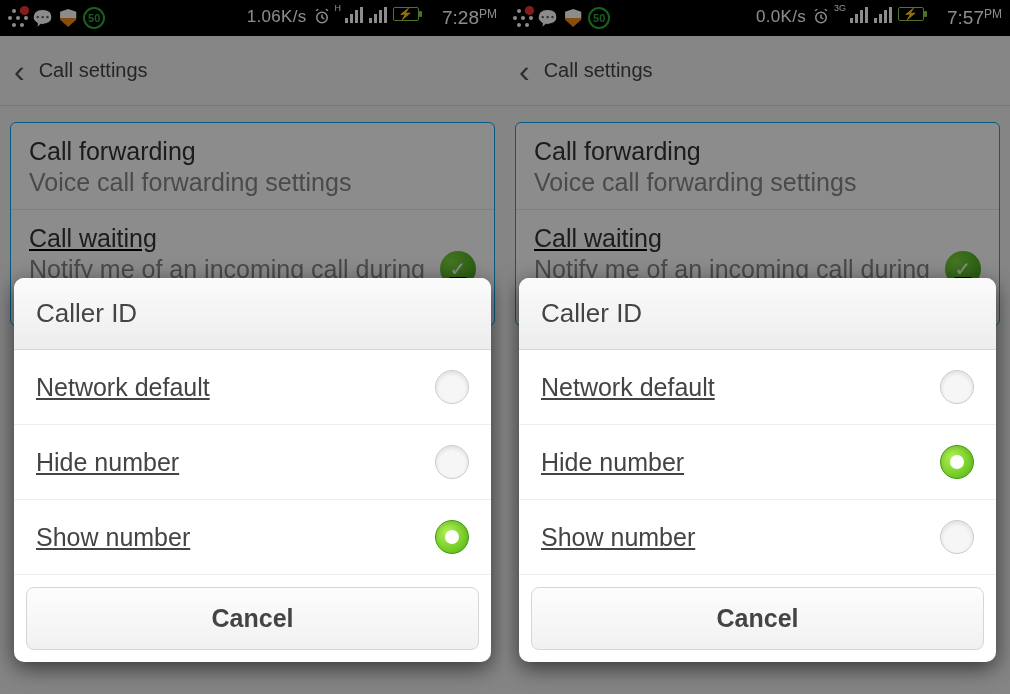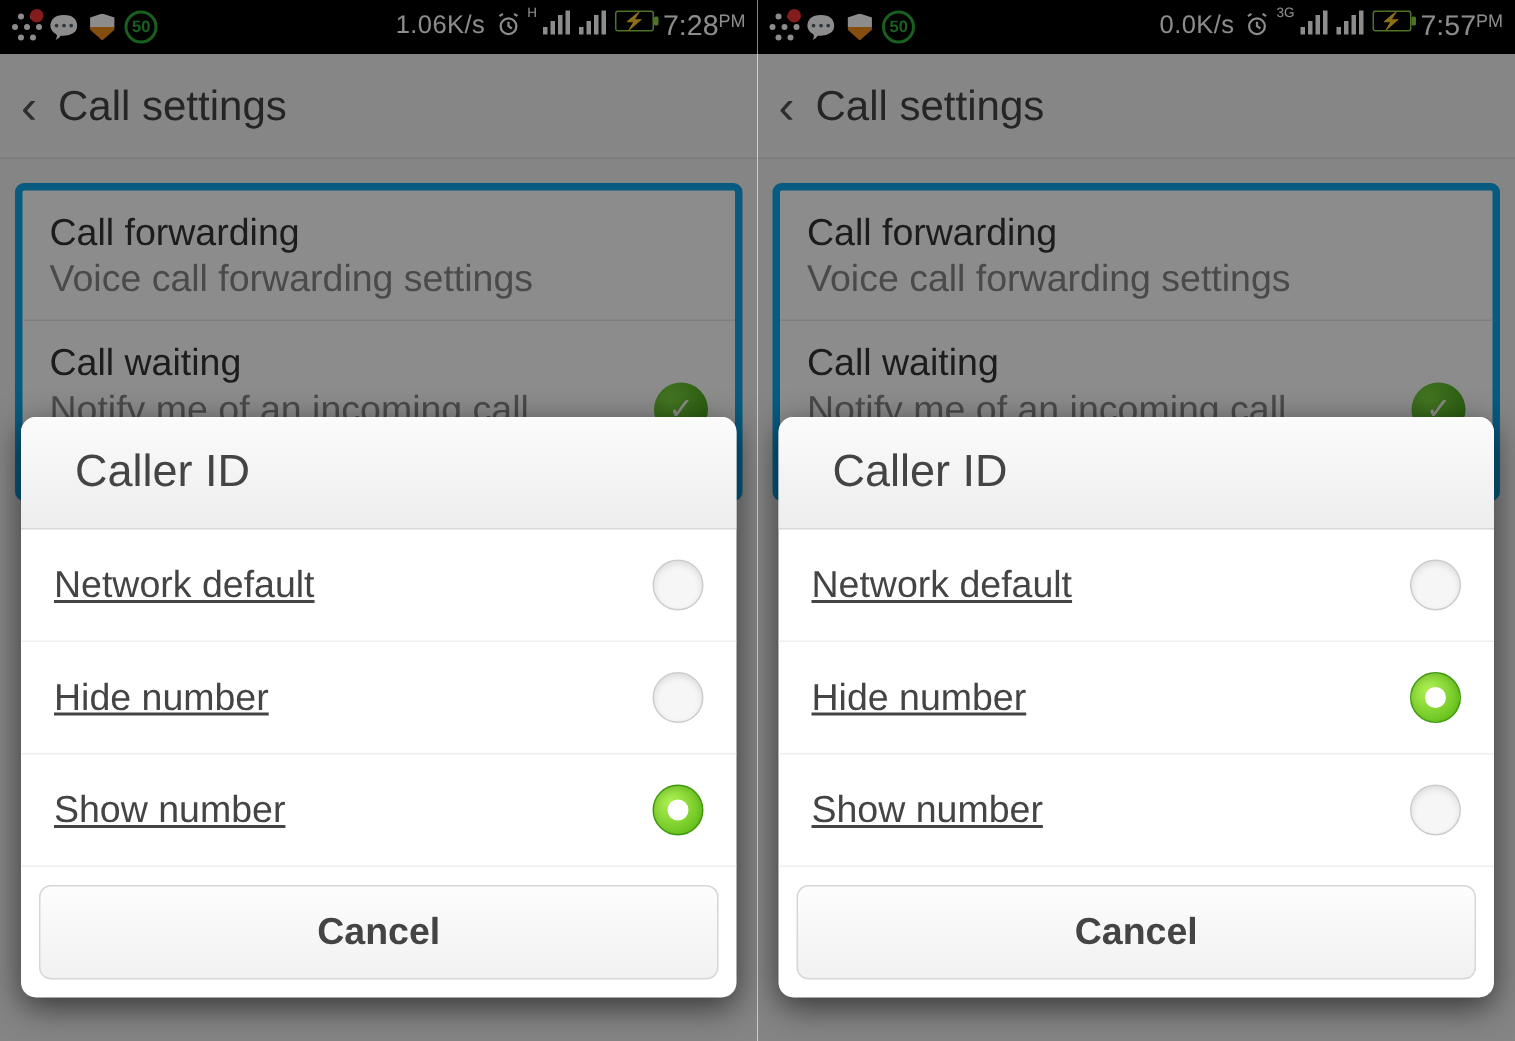--- a/index.html
+++ b/index.html
@@ -26,21 +26,21 @@
     display: flex;
     align-items: center;
     padding: 0 8px;
     font-size: 17px;
     gap: 6px;
   }
   .statusbar .left-icons { display: flex; align-items: center; gap: 6px; }
   .statusbar .spacer { flex: 1; }
   .statusbar .right-icons { display: flex; align-items: flex-start; gap: 6px; }
   .statusbar .txt { font-size: 17px; letter-spacing: 0.3px; }
-  .statusbar .time { font-size: 19px; }
+  .statusbar .time { font-size: 19px; margin-left: 17px; }
   .statusbar .ampm { font-size: 12px; vertical-align: top; }
 
   .sb-icon { display: inline-flex; align-items: center; justify-content: center; }
   .dots {
     width: 18px; height: 18px; position: relative;
   }
   .dots span {
     position: absolute; width: 4px; height: 4px; background: #fff; border-radius: 50%;
   }
   .dots .d1{top:0;left:4px}.dots .d2{top:0;left:12px}
@@ -76,58 +76,58 @@
     align-items: center;
     padding: 0 14px;
     background: #f5f5f5;
     border-bottom: 1px solid #ddd;
     gap: 14px;
   }
   .header .back {
     font-size: 32px; color:#555; line-height:1;
   }
   .header .title {
-    font-size: 28px; color:#444; font-weight:400;
+    font-size: 20px; color:#444; font-weight:400;
   }
 
   
   .settings {
     margin: 16px 10px 0;
     background:#fff;
-    border:5px solid #0ea5e9;
+    border:1px solid #0ea5e9;
     border-radius:6px;
   }
   .setting-row {
     padding: 14px 18px 12px;
     border-bottom:1px solid #e5e5e5;
     display:flex; align-items:center; gap:12px;
   }
-  .setting-row:last-child{border-bottom:none;}
+  .setting-row:last-child{border-bottom:none;text-decoration:underline;}
   .setting-text { flex:1; }
   .setting-title { font-size:25px; color:#333; }
   .setting-sub { font-size:25px; color:#888; margin-top:2px; }
   .check-on {
     width:36px;height:36px;border-radius:50%;
     background: radial-gradient(circle at 30% 30%, #7ed63f, #3a9a17);
     display:flex;align-items:center;justify-content:center;color:#fff;font-size:20px;flex:0 0 auto;
   }
 
   
   .overlay {
     position:absolute; inset:0; background:rgba(0,0,0,0.45);
   }
   .dialog {
     position:absolute; left:14px; right:14px; top:278px;
     background:#fff; border-radius:10px;
     box-shadow: 0 6px 22px rgba(0,0,0,0.6);
     overflow:hidden;
   }
   .dlg-title {
-    padding:20px 36px;
-    font-size:30px; color:#444;
+    padding:20px 22px;
+    font-size:26px; color:#444;
     background: linear-gradient(#fbfbfb, #ededed);
     border-bottom:1px solid #d7d7d7;
   }
   .dlg-row {
     padding:20px 22px;
     display:flex; align-items:center;
     border-bottom:1px solid #eee;
     font-size:25px; color:#444;text-decoration:underline;
   }
   .dlg-row:last-of-type{border-bottom:none;}

